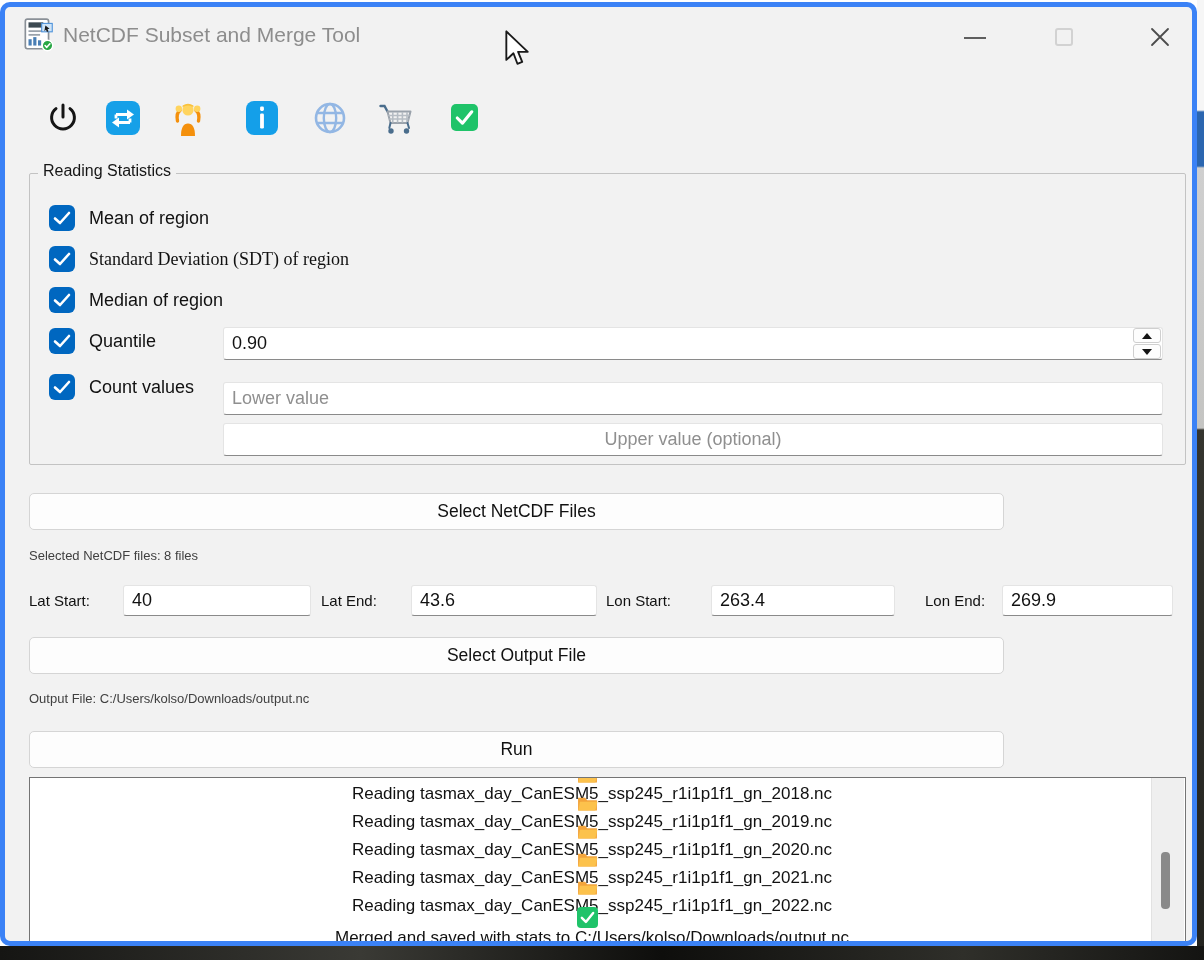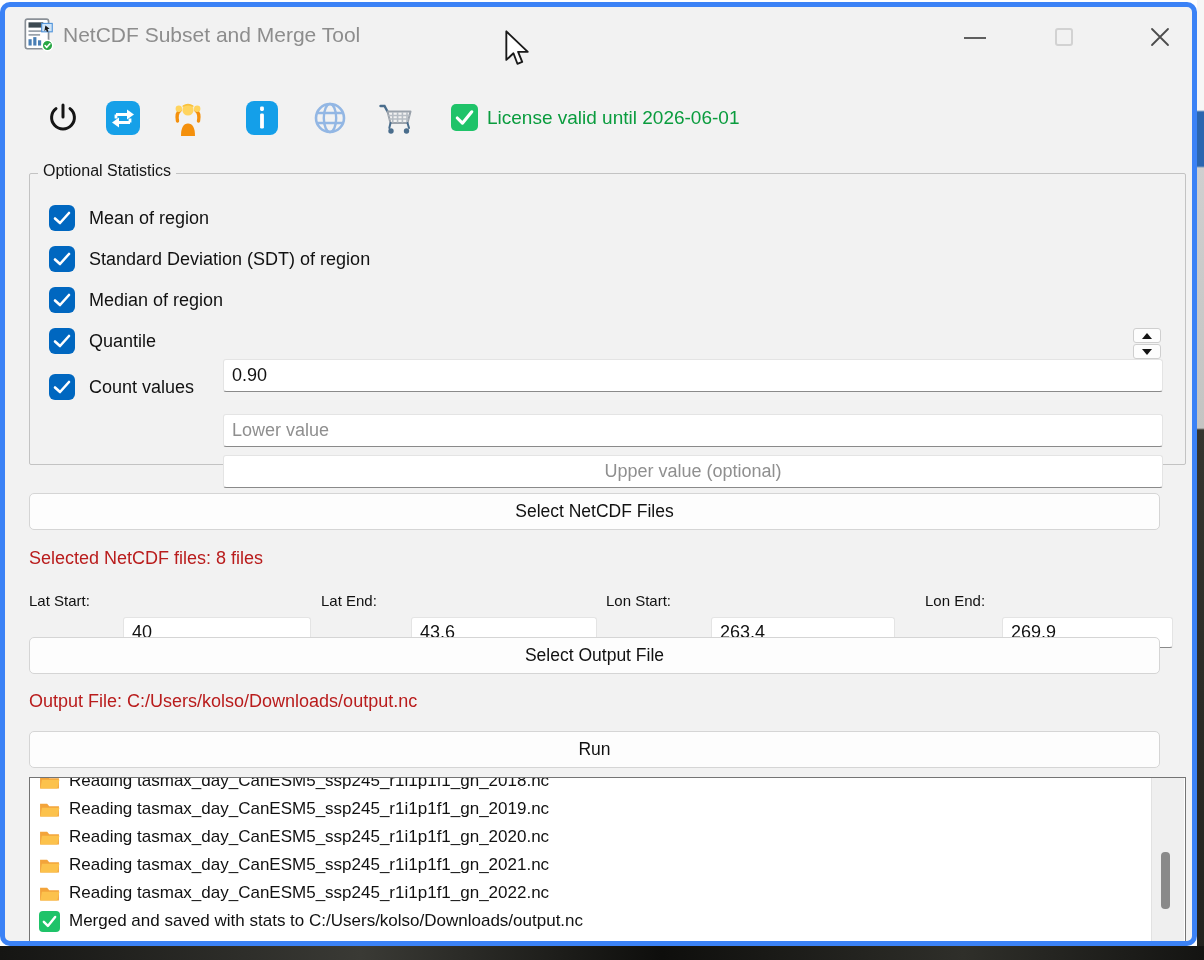--- a/index.html
+++ b/index.html
@@ -45,48 +45,48 @@
   
   .groupbox { left:24px; top:166px; width:1157px; height:292px; border:1px solid #c3c3c3; border-radius:2px; }
   .groupbox-label { left:33px; top:155px; background:#f2f2f2; padding:0 5px; font-size:16px; color:#161616; }
 
   .checkbox { width:26px; height:26px; background:#0067c0; border-radius:6px; display:flex; align-items:center; justify-content:center; }
   .cb-label { font-size:18px; color:#111; }
 
   .field {
     position:absolute; background:#fff; border:1px solid #e4e4e4; border-bottom:1px solid #8a8a8a;
     border-radius:3px; font-family:"Liberation Sans",sans-serif; font-size:18px; color:#111;
-    padding:0 8px; outline:none;margin-top:32px;
+    padding:0 8px; outline:none;
   }
   .field::placeholder { color:#8f8f8f; }
 
   .spin-wrap { left:218px; top:320px; width:940px; height:33px; }
   .spin-wrap .field { left:0; top:0; width:100%; height:100%; padding-right:36px; }
   .spinners { position:absolute; right:2px; top:1px; width:28px; height:31px; display:flex; flex-direction:column; gap:1px; }
   .spin-btn { flex:1; background:#fdfdfd; border:1px solid #cfcfcf; border-radius:3px; display:flex; align-items:center; justify-content:center; }
   .tri-up { width:0; height:0; border-left:5px solid transparent; border-right:5px solid transparent; border-bottom:6px solid #141414; }
   .tri-down { width:0; height:0; border-left:5px solid transparent; border-right:5px solid transparent; border-top:6px solid #141414; }
 
   .btn {
-    position:absolute; left:24px; width:1131px; height:37px;
+    position:absolute; left:24px; width:975px; height:37px;
     background:#fdfdfd; border:1px solid #d5d5d5; border-radius:5px;
     font-size:17.5px; color:#111; display:flex; align-items:center; justify-content:center;
     font-family:"Liberation Sans",sans-serif;
   }
-  .static-label { font-size:18px; color:#b91c1c; }
+  .static-label { font-size:13px; color:#404040; }
 
   .ll-label { top:578px; height:31px; line-height:31px; font-size:15px; color:#111; }
 
   
   .log {
     left:24px; top:770px; width:1157px; height:166px;
     background:#fff; border:1px solid #747474; overflow:hidden;
   }
   .log-inner { position:absolute; left:9px; top:-11px; right:40px; }
-  .log-row { height:28px; display:flex; align-items:center; font-size:17px; color:#111; white-space:nowrap; }
+  .log-row { height:28px; display:flex; align-items:center; font-size:17px; color:#111; white-space:nowrap;flex-direction:column; }
   .log-row .ic { margin-right:9px; flex:0 0 auto; display:inline-flex; }
   .log-scroll-track { position:absolute; right:1px; top:0; width:33px; height:100%; background:#efefef; border-left:1px solid #e2e2e2; }
   .log-thumb { position:absolute; left:9px; top:74px; width:9px; height:57px; background:#8a8a8a; border-radius:4px; }
 
   .cursor { left:504px; top:29px; width:28px; height:42px; pointer-events:none; }
 </style>
 </head>
 <body>
 
 <div class="edge-right"></div>
@@ -163,39 +163,38 @@
     <circle cx="14" cy="32" r="2.7" fill="#4a6d8c"></circle>
     <circle cx="29.5" cy="32" r="2.7" fill="#4a6d8c"></circle>
   </svg>
 
   <div class="abs license-row">
     <span class="check-badge" style="width:27px; height:27px;">
       <svg width="27" height="27" viewBox="0 0 26 26">
           <polyline points="6,13.5 11,18.5 20,7.5" fill="none" stroke="#fff" stroke-width="3" stroke-linecap="round" stroke-linejoin="round"></polyline>
         </svg>
     </span>
-    <span class="license-text">License valid until 2026-06-01</span>
   </div>
 
   <div class="abs groupbox"></div>
-  <div class="abs groupbox-label">Optional Statistics</div>
+  <div class="abs groupbox-label">Reading Statistics</div>
 
   <div class="abs checkbox" style="left:44px; top:198px;">
     <svg width="26" height="26" viewBox="0 0 26 26">
         <polyline points="6,13.5 11,18 20,8" fill="none" stroke="#fff" stroke-width="2.6" stroke-linecap="round" stroke-linejoin="round"></polyline>
       </svg>
   </div>
   <div class="abs cb-label" style="left:84px; top:201px;">Mean of region</div>
 
   <div class="abs checkbox" style="left:44px; top:239px;">
     <svg width="26" height="26" viewBox="0 0 26 26">
         <polyline points="6,13.5 11,18 20,8" fill="none" stroke="#fff" stroke-width="2.6" stroke-linecap="round" stroke-linejoin="round"></polyline>
       </svg>
   </div>
-  <div class="abs cb-label" style="left:84px; top:242px;">Standard Deviation (SDT) of region</div>
+  <div class="abs cb-label" style="left:84px; top:242px;font-family:Liberation Serif, serif;">Standard Deviation (SDT) of region</div>
 
   <div class="abs checkbox" style="left:44px; top:280px;">
     <svg width="26" height="26" viewBox="0 0 26 26">
         <polyline points="6,13.5 11,18 20,8" fill="none" stroke="#fff" stroke-width="2.6" stroke-linecap="round" stroke-linejoin="round"></polyline>
       </svg>
   </div>
   <div class="abs cb-label" style="left:84px; top:283px;">Median of region</div>
 
   <div class="abs checkbox" style="left:44px; top:321px;">
     <svg width="26" height="26" viewBox="0 0 26 26">

